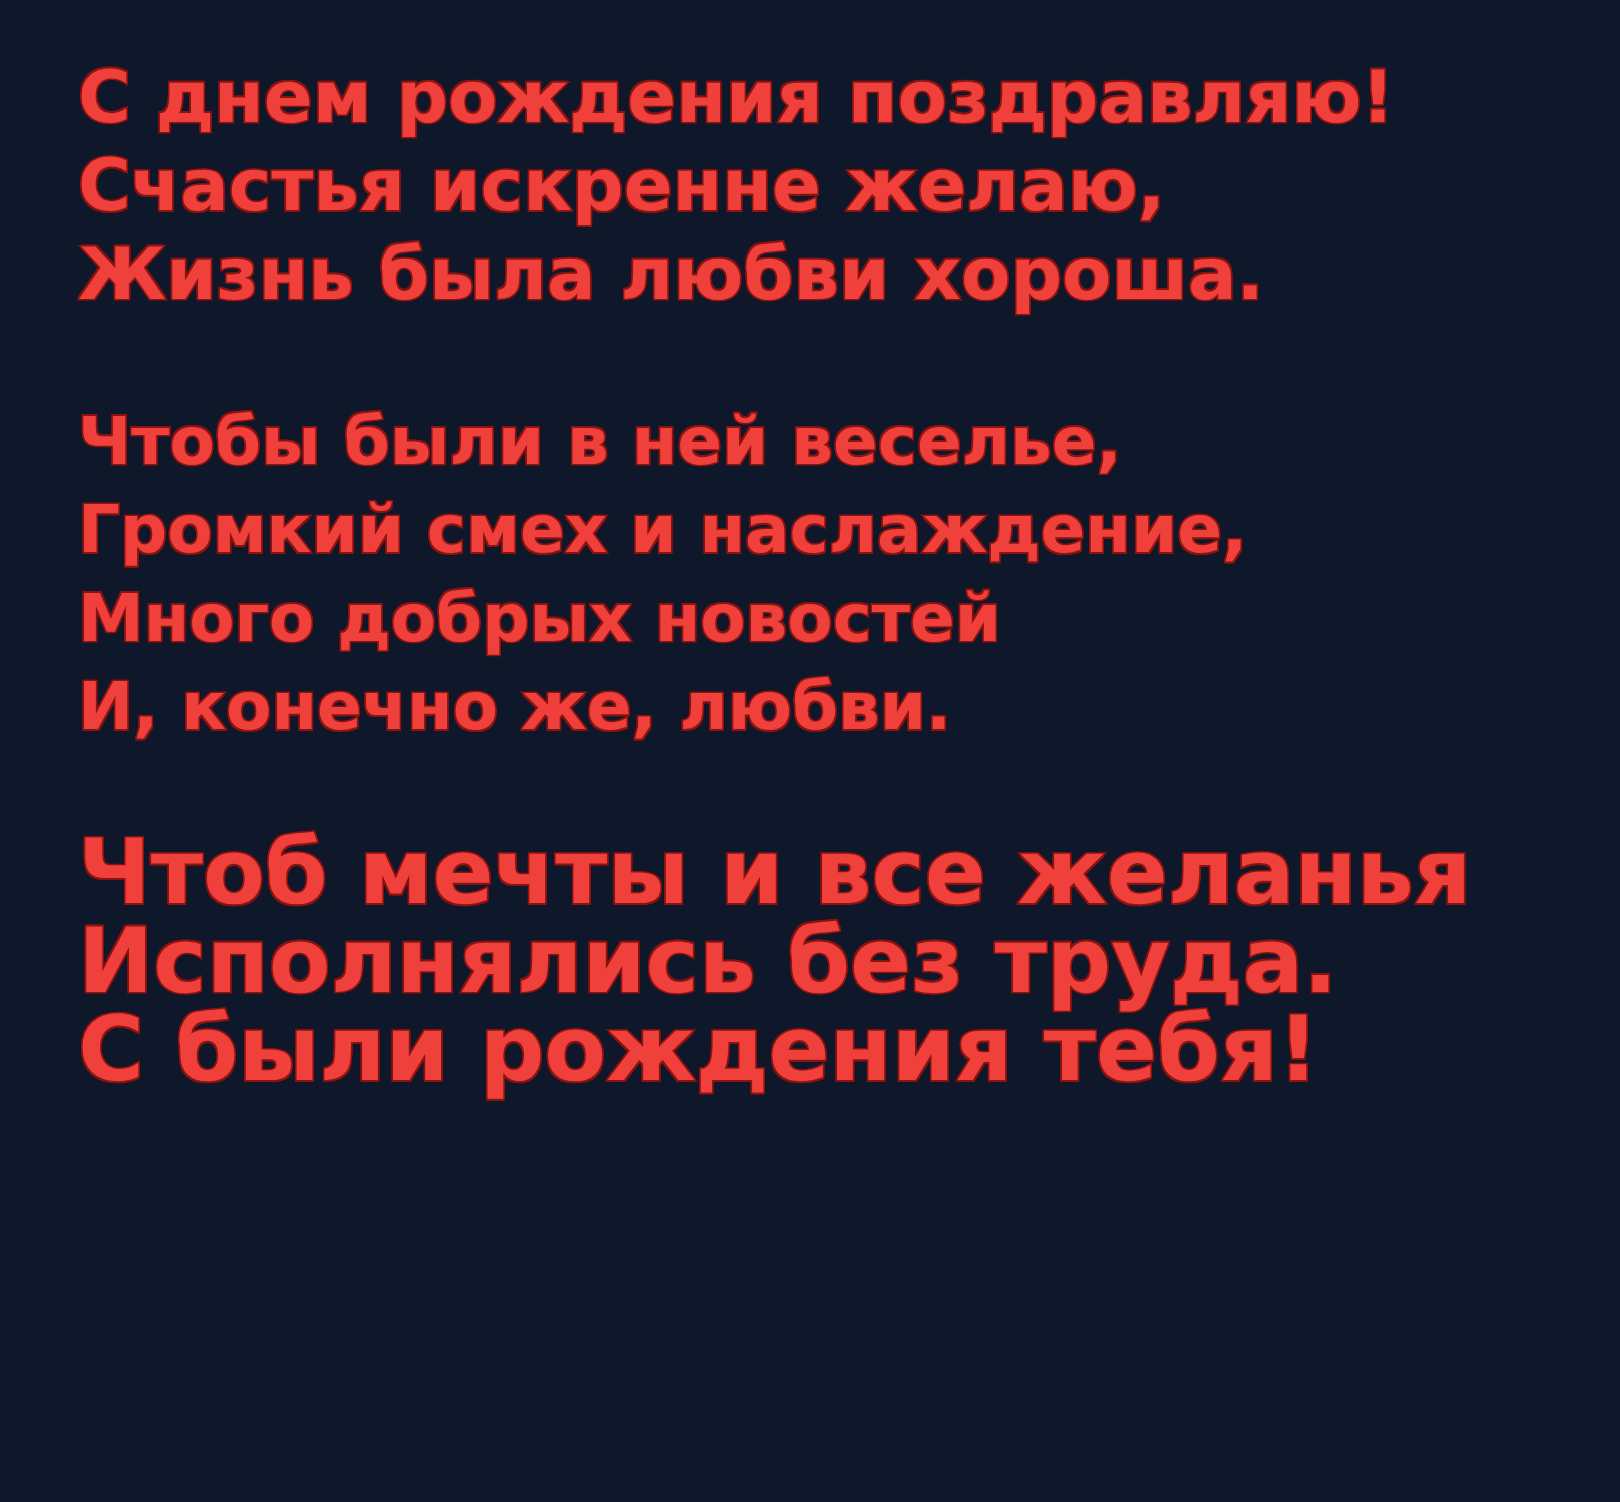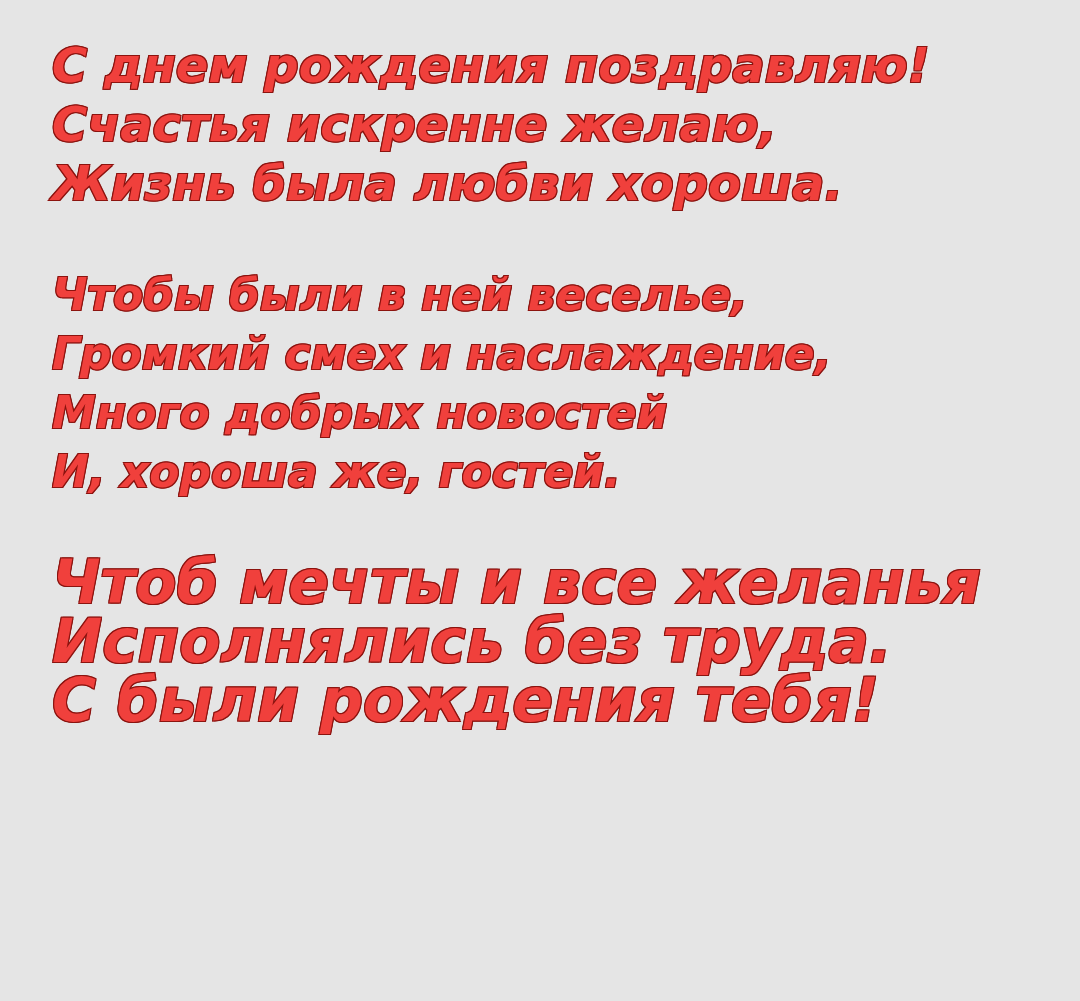--- a/index.html
+++ b/index.html
@@ -10,27 +10,26 @@
     width: 1080px;
     height: 1001px;
     background: #ffffff;
     font-family: "DejaVu Sans", sans-serif;
     overflow: hidden;
   }
 
   #greeting-card {
     width: 1080px;
     height: 1001px;
-    background: #e5e5e5;
+    background: #0f172a;
     box-sizing: border-box;
     padding: 36px 40px 20px 52px;
     display: flex;
     flex-direction: column;
     justify-content: flex-start;
-    font-style: italic;
   }
 
   .stanza {
     margin: 0 0 52px 0;
     padding: 0;
   }
   .stanza:last-child {
     margin-bottom: 0;
   }
 
@@ -75,21 +74,21 @@
   <div class="stanza" id="stanza-1">
     <span class="poem-line">С днем рождения поздравляю!</span>
     <span class="poem-line">Счастья искренне желаю,</span>
     <span class="poem-line">Жизнь была любви хороша.</span>
   </div>
 
   <div class="stanza" id="stanza-2">
     <span class="poem-line">Чтобы были в ней веселье,</span>
     <span class="poem-line">Громкий смех и наслаждение,</span>
     <span class="poem-line">Много добрых новостей</span>
-    <span class="poem-line">И, хороша же, гостей.</span>
+    <span class="poem-line">И, конечно же, любви.</span>
   </div>
 
   <div class="stanza" id="stanza-3">
     <span class="poem-line">Чтоб мечты и все желанья</span>
     <span class="poem-line">Исполнялись без труда.</span>
     <span class="poem-line">С были рождения тебя!</span>
   </div>
 
 </div>
 

